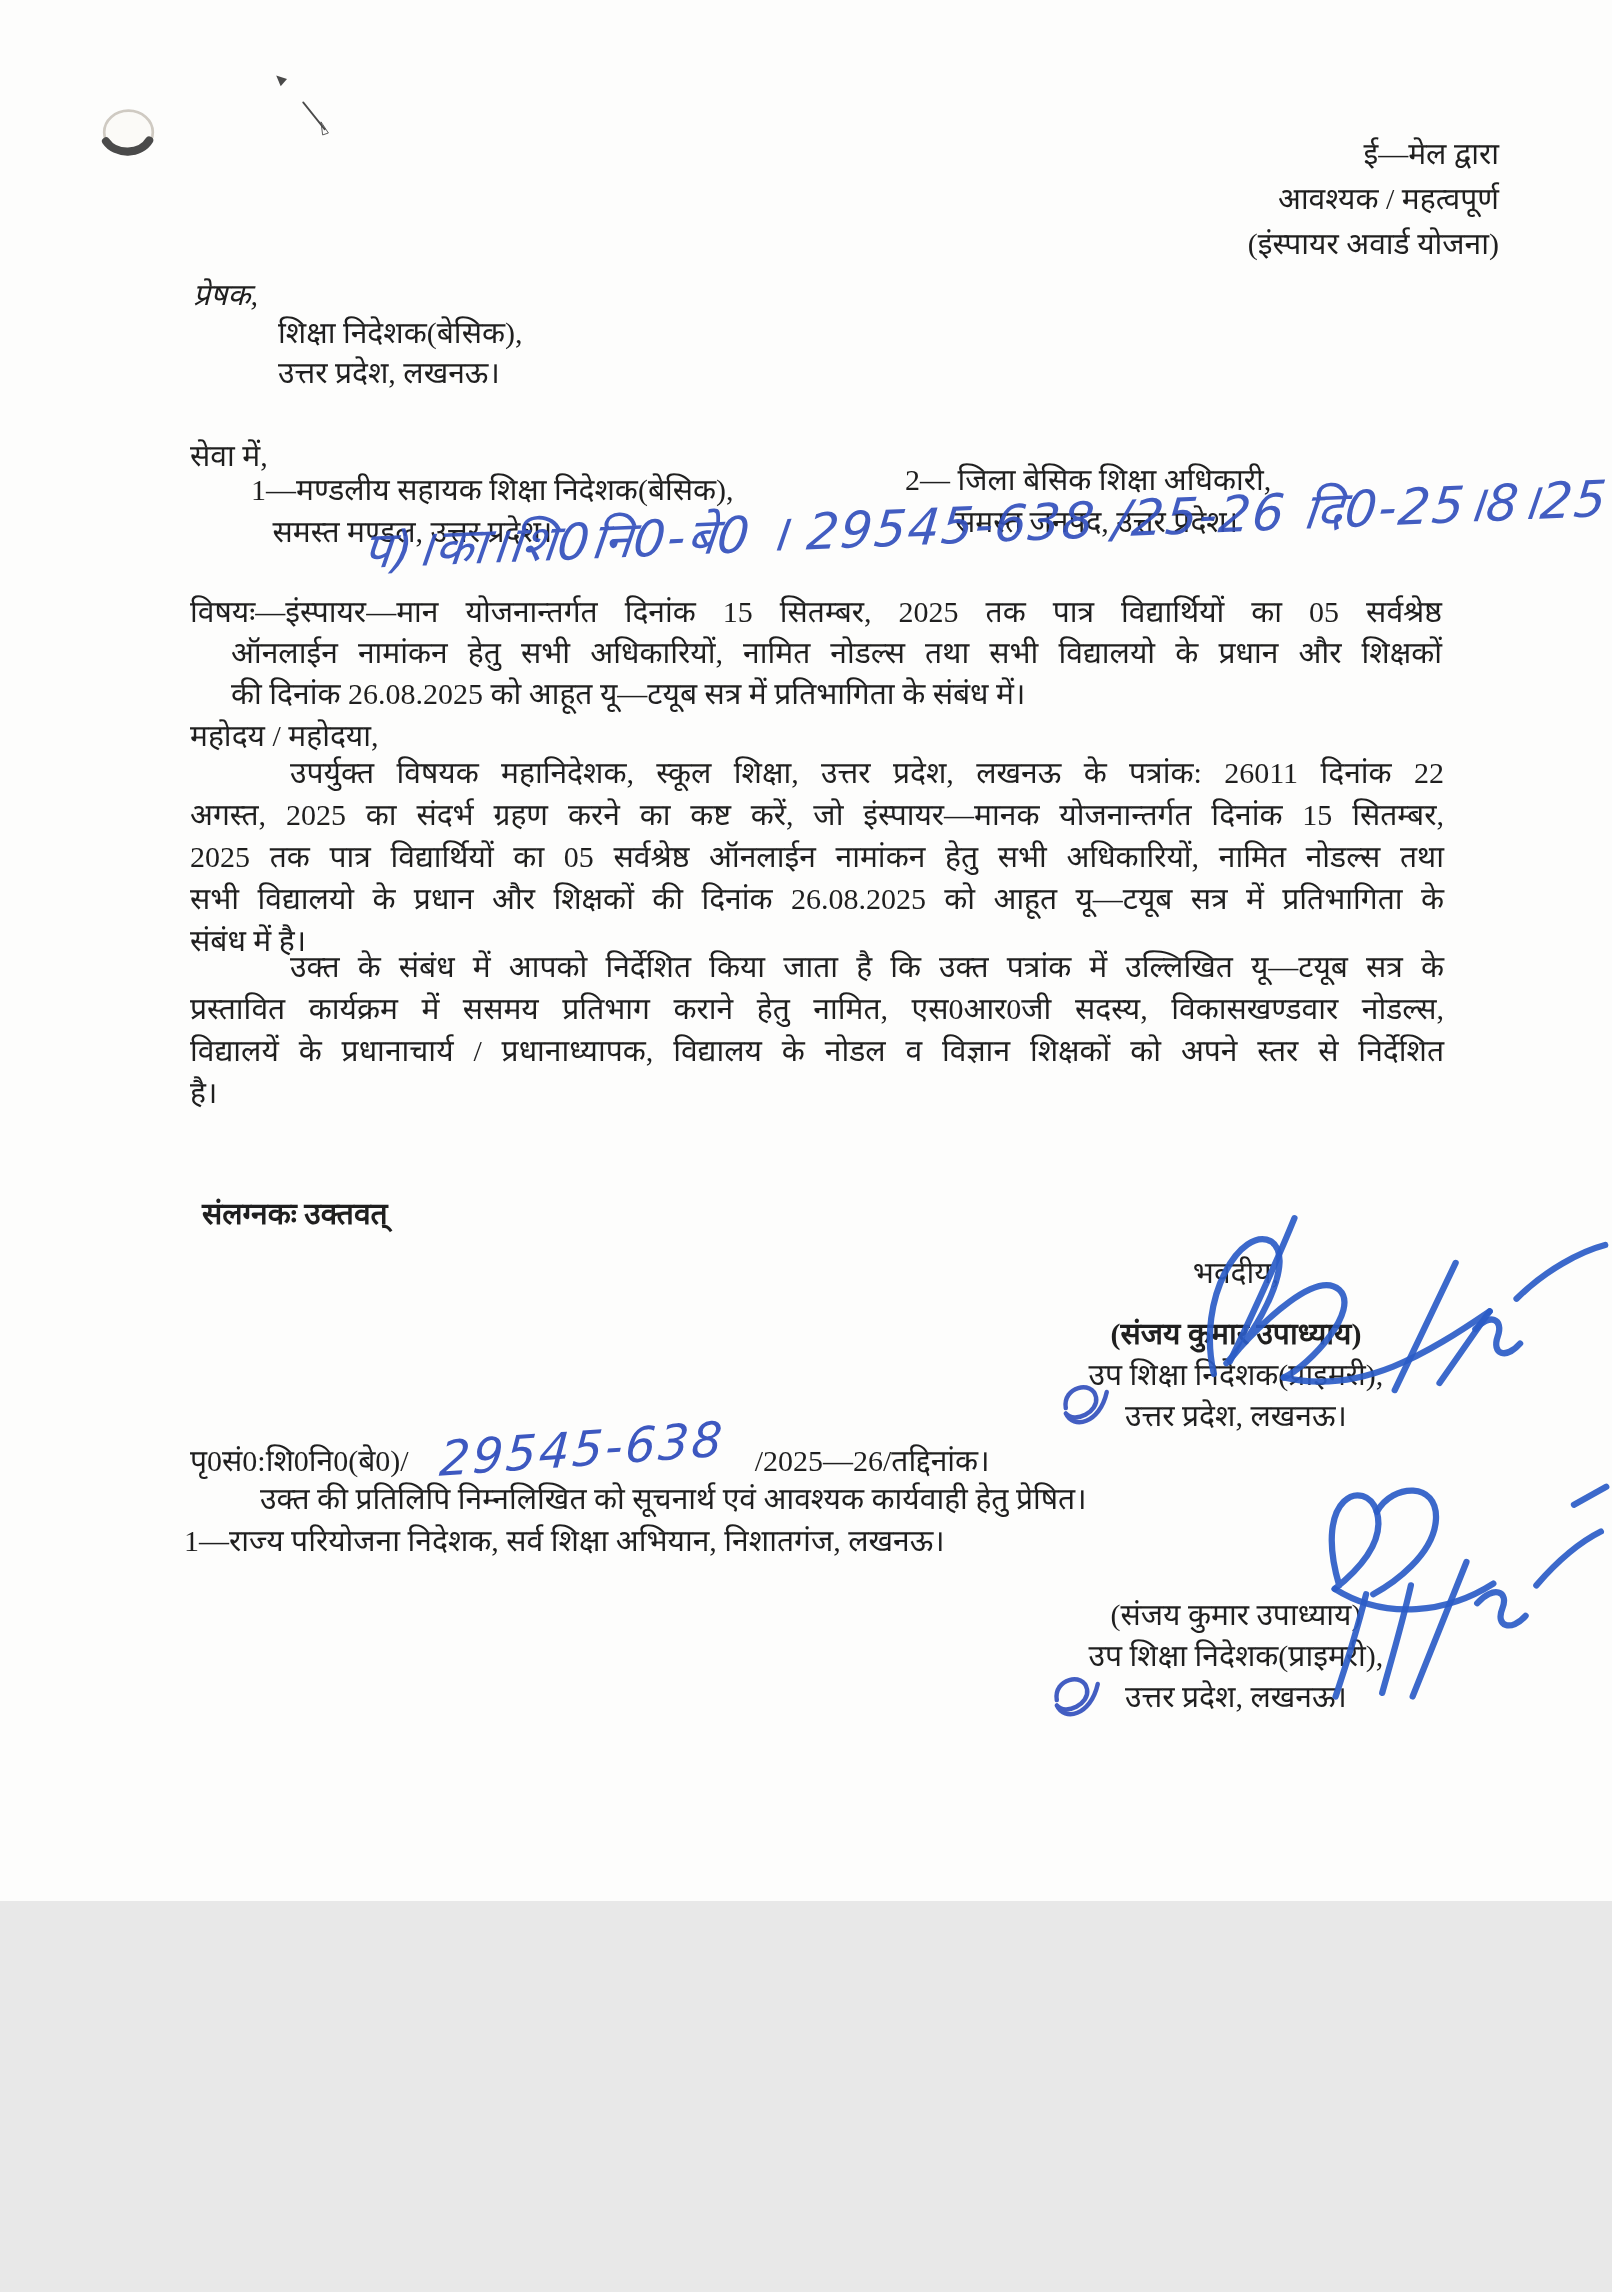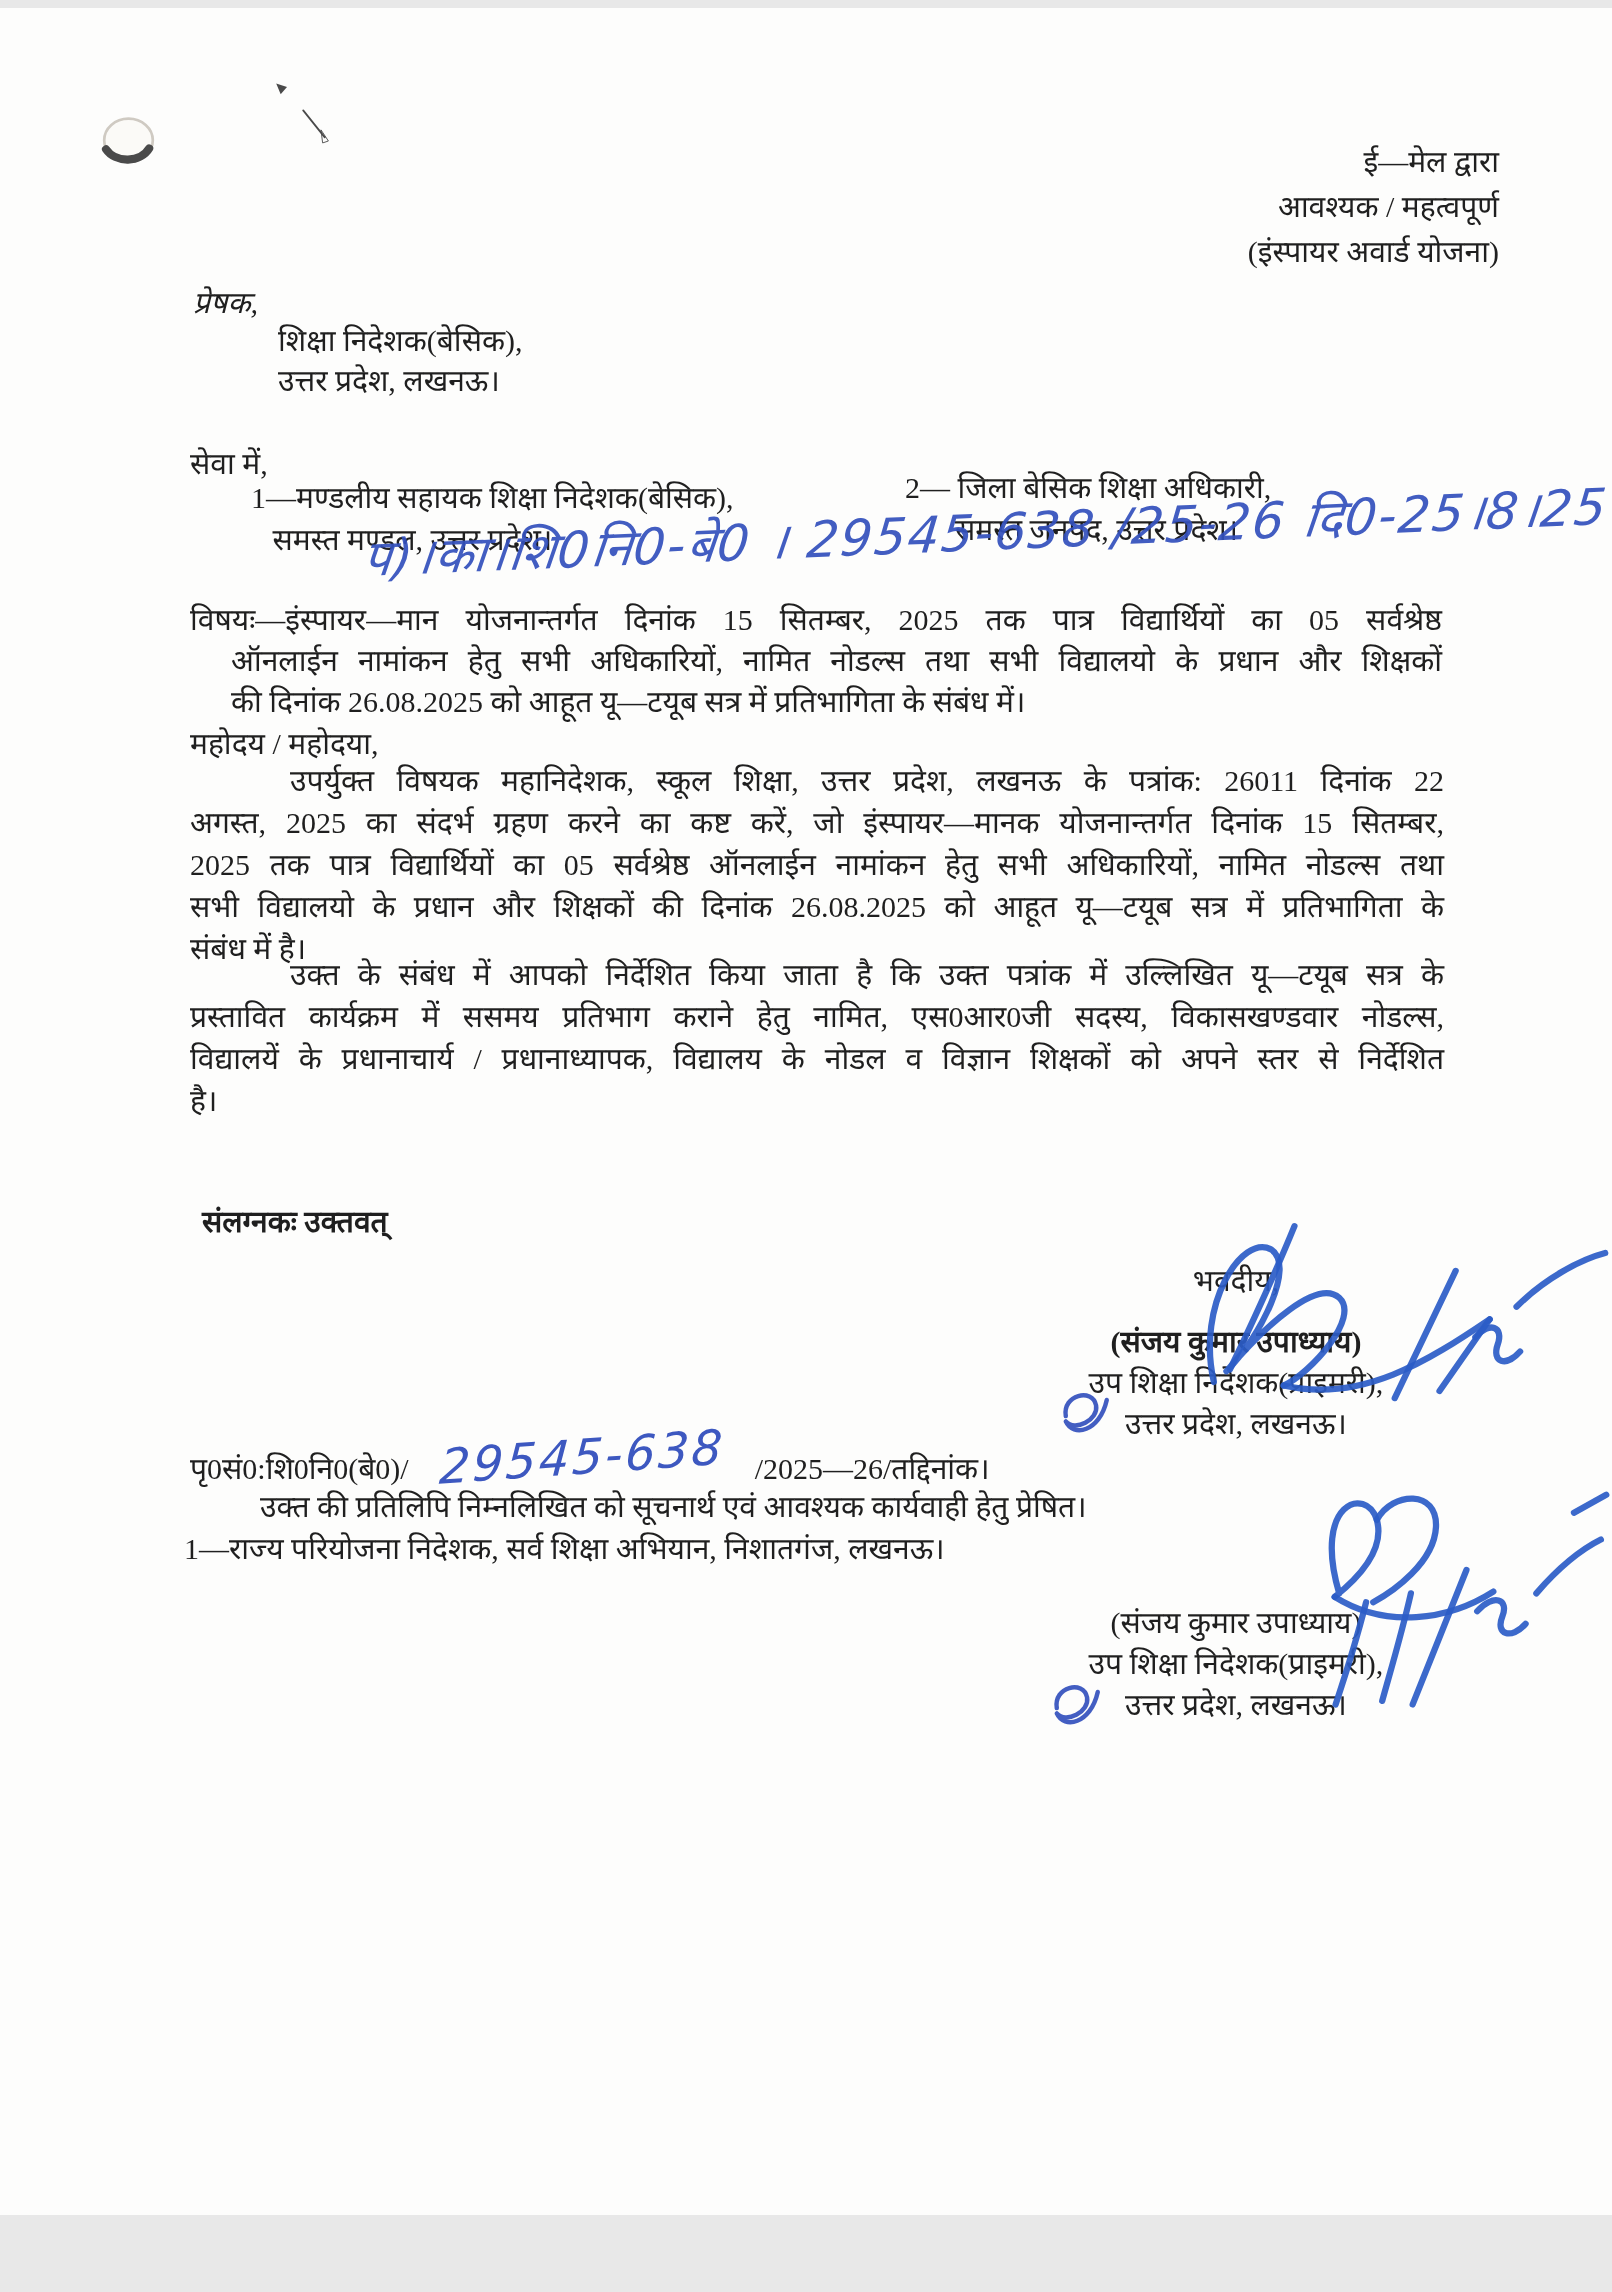--- a/index.html
+++ b/index.html
@@ -1,19 +1,19 @@
 <!DOCTYPE html>
 <html lang="hi" style="font-size:14.3px"><head>
 <meta charset="utf-8">
 <style>
   html,body{margin:0;padding:0;background:#e8e8e8;}
   .page{
     position:relative;
-    width:1612px;height:2207px;
-    margin:8px auto;
+    width:1612px;height:1901px;
+    margin:0 auto;
     background:#fdfdfc;
     overflow:hidden;
     font-family:"Liberation Serif","DejaVu Serif",serif;
     color:#1f1f1f;
     font-size:30px;
     line-height:42px;
   }
   .abs{position:absolute;}
   .r{text-align:right;}
   .c{text-align:center;}

